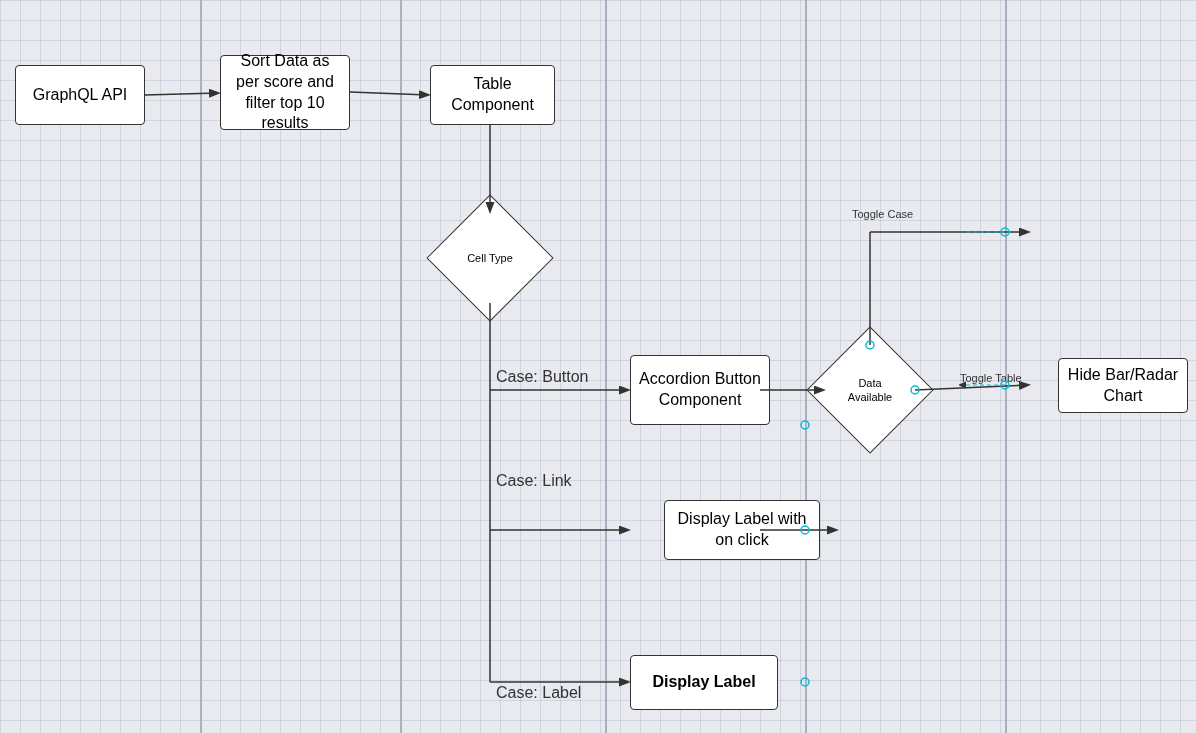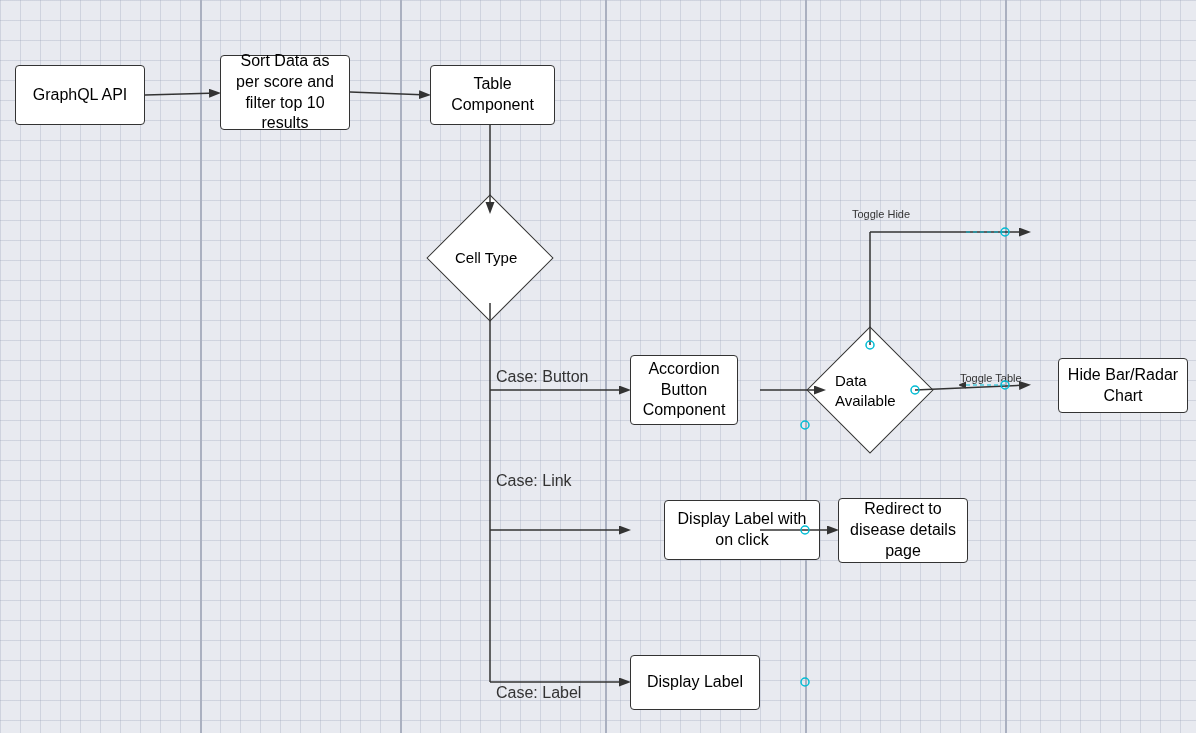--- a/index.html
+++ b/index.html
@@ -59,22 +59,22 @@
       background: white;
       border: 1.5px solid #333;
       transform: rotate(45deg);
       position: relative;
     }
     .diamond-label {
       position: absolute;
       top: 50%;
       left: 50%;
       transform: translate(-50%, -50%);
-      text-align: left;
-      font-size: 15px;
+      text-align: center;
+      font-size: 11px;
       line-height: 1.3;
       pointer-events: none;
       width: 70px;
     }
 
     
     .arrows-svg {
       position: absolute;
       top: 0;
       left: 0;
@@ -113,56 +113,53 @@
   </div>
 
   <div class="box" style="left:220px; top:55px; width:130px; height:75px;">
     <span>Sort Data as per score and filter top 10 results</span>
   </div>
 
   <div class="box" style="left:430px; top:65px; width:125px; height:60px;">
     <span>Table Component</span>
   </div>
 
-  <div class="box" style="left:630px; top:355px; width:108px; height:70px;">
+  <div class="box" style="left:630px; top:355px; width:140px; height:70px;">
     <span>Accordion Button Component</span>
   </div>
 
 
   <div class="box" style="left:1030px; top:358px; width:130px; height:55px;margin-left:28px;">
     <span>Hide Bar/Radar Chart</span>
   </div>
 
   <div class="box" style="left:664px; top:500px; width:156px; height:60px;">
     <span>Display Label with on click</span>
   </div>
 
-  <div class="box" style="left:838px; top:498px; width:130px; height:65px;">
-    <span>Redirect to disease details page</span>
-  </div>
-
-  <div class="box" style="left:630px; top:655px; width:130px; height:55px;">
+
+  <div class="box" style="left:630px; top:655px; width:148px; height:55px;font-weight:bold;">
     <span>Display Label</span>
   </div>
 
   <div class="diamond-wrap" style="position:absolute; left:445px; top:213px; width:90px; height:90px;">
     <div class="diamond"></div>
     <div class="diamond-label">Cell Type</div>
   </div>
 
   <div class="diamond-wrap" style="position:absolute; left:825px; top:345px; width:90px; height:90px;">
     <div class="diamond"></div>
     <div class="diamond-label">Data Available</div>
   </div>
 
   <div class="case-label" style="left:496px; top:368px;">Case: Button</div>
   <div class="case-label" style="left:496px; top:472px;">Case: Link</div>
   <div class="case-label" style="left:496px; top:684px;">Case: Label</div>
 
-  <div class="toggle-label" style="left:852px; top:208px;">Toggle Hide</div>
+  <div class="toggle-label" style="left:852px; top:208px;">Toggle Case</div>
   <div class="toggle-label" style="left:960px; top:372px;">Toggle Table</div>
 
   <svg class="arrows-svg">
     <defs>
       <marker id="arrow" markerWidth="8" markerHeight="8" refX="6" refY="3" orient="auto">
         <path d="M0,0 L0,6 L8,3 z" fill="#333"></path>
       </marker>
       <marker id="arrow-small" markerWidth="6" markerHeight="6" refX="5" refY="3" orient="auto">
         <path d="M0,0 L0,6 L7,3 z" fill="#333"></path>
       </marker>

